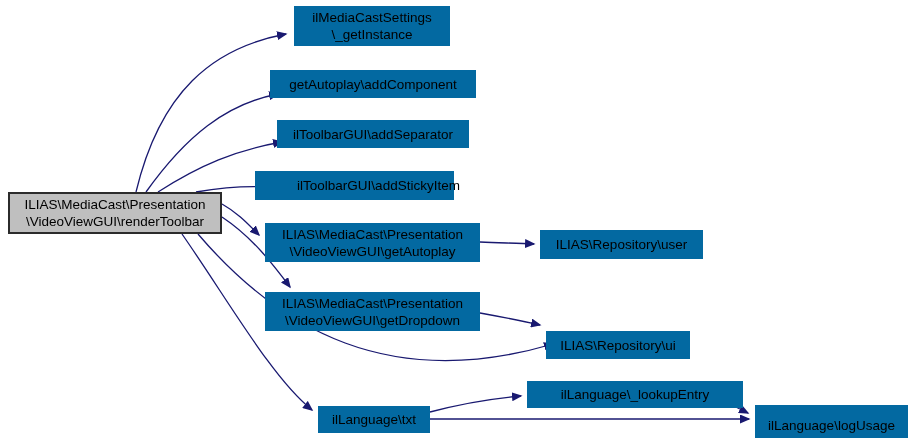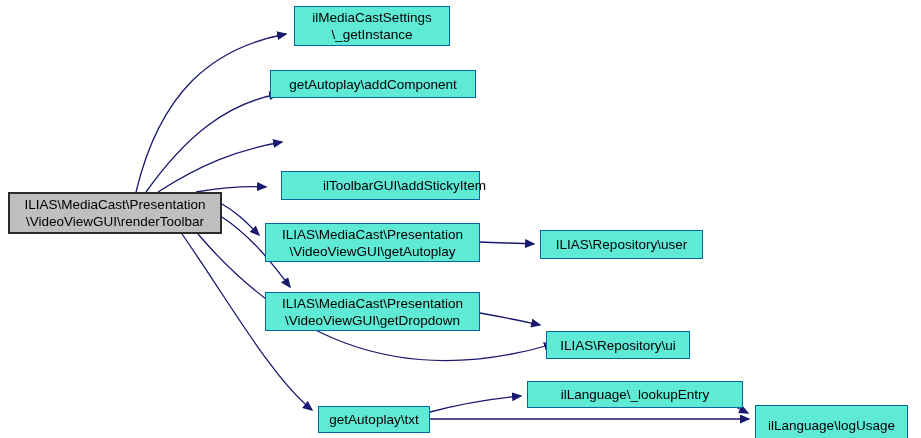--- a/index.html
+++ b/index.html
@@ -18,43 +18,43 @@
   .edges {
     position: absolute;
     left: 0;
     top: 0;
     width: 921px;
     height: 438px;
   }
   .node {
     position: absolute;
     box-sizing: border-box;
-    background: #5eead4;
-    border: 1px solid #0369a1;
+    background: #0369a1;
+    border: 3px solid #0369a1;
     color: #000000;
     font-size: 13.5px;
     line-height: 17px;
     white-space: pre-line;
     text-align: center;
     display: flex;
     align-items: center;
     justify-content: center;
     cursor: pointer;
   }
   .node.highlight {
     background: #bfbfbf;
     border: 2px solid #2b2b2b;
     cursor: default;
   }
   
   .n-main        { left: 8px;   top: 192px; width: 214px; height: 42px; }
   .n-getinstance { left: 294px; top: 6px;   width: 156px; height: 40px; }
   .n-addcomp     { left: 270px; top: 70px;  width: 206px; height: 28px; }
   .n-addsep      { left: 277px; top: 120px; width: 192px; height: 28px; }
-  .n-addsticky   { left: 281px; top: 171px; width: 199px; height: 29px; padding-left: 48px; }
+  .n-addsticky   { left: 255px; top: 171px; width: 199px; height: 29px; padding-left: 48px; }
   .n-getautoplay { left: 265px; top: 223px; width: 215px; height: 39px; }
   .n-getdropdown { left: 265px; top: 292px; width: 215px; height: 39px; }
   .n-user        { left: 540px; top: 230px; width: 163px; height: 29px; }
   .n-ui          { left: 546px; top: 311px; width: 144px; height: 28px; margin-top: 20px; }
   .n-txt         { left: 318px; top: 406px; width: 112px; height: 27px; }
   .n-lookup      { left: 527px; top: 381px; width: 216px; height: 27px; }
   .n-logusage    { left: 755px; top: 405px; width: 153px; height: 40px; }
 </style>
 </head>
 <body>
@@ -85,32 +85,33 @@
   </svg>
 
   <div class="node highlight n-main">ILIAS\MediaCast\Presentation
 \VideoViewGUI\renderToolbar</div>
 
   <div class="node n-getinstance">ilMediaCastSettings
 \_getInstance</div>
 
   <div class="node n-addcomp">getAutoplay\addComponent</div>
 
+  <div class="node n-addsep">ilToolbarGUI\addSeparator</div>
 
   <div class="node n-addsticky">ilToolbarGUI\addStickyItem</div>
 
   <div class="node n-getautoplay">ILIAS\MediaCast\Presentation
 \VideoViewGUI\getAutoplay</div>
 
   <div class="node n-getdropdown">ILIAS\MediaCast\Presentation
 \VideoViewGUI\getDropdown</div>
 
   <div class="node n-user">ILIAS\Repository\user</div>
 
   <div class="node n-ui">ILIAS\Repository\ui</div>
 
-  <div class="node n-txt">getAutoplay\txt</div>
+  <div class="node n-txt">ilLanguage\txt</div>
 
   <div class="node n-lookup">ilLanguage\_lookupEntry</div>
 
   <div class="node n-logusage">ilLanguage\logUsage</div>
 
 </div>
 
 </body></html>

